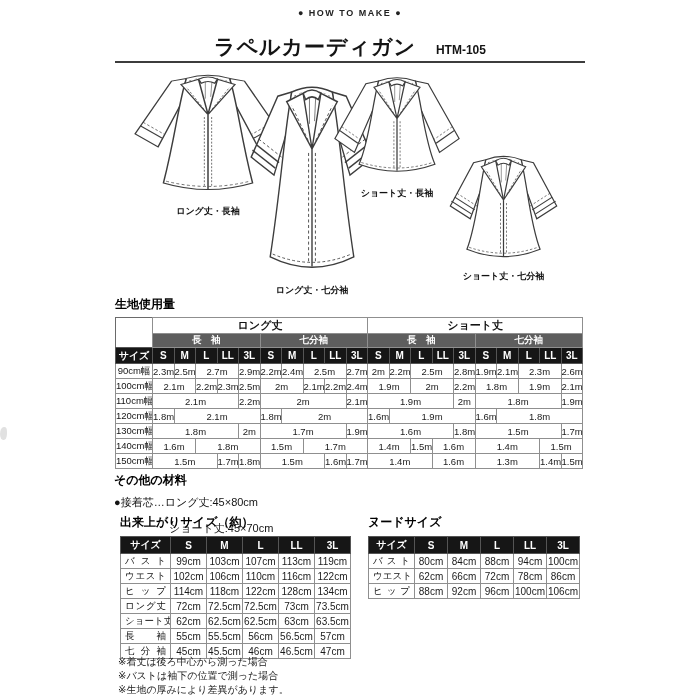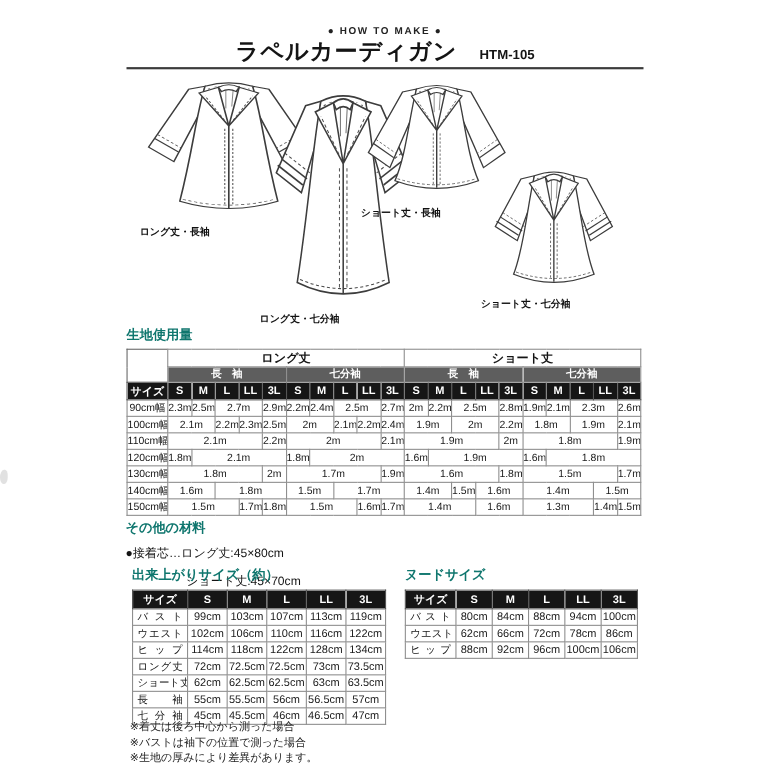--- a/index.html
+++ b/index.html
@@ -1,27 +1,27 @@
 <!DOCTYPE html>
 <html><head>
 <meta charset="utf-8">
 <style>
   html,body{margin:0;padding:0;background:#fff;}
   .page{position:relative;width:700px;height:700px;background:#ffffff;overflow:hidden;
         font-family:"Liberation Sans","DejaVu Sans",sans-serif;color:#141414;}
-  .eyebrow{position:absolute;top:23px;left:0;right:0;text-align:center;
+  .eyebrow{position:absolute;top:8px;left:0;right:0;text-align:center;
            font-size:9px;font-weight:bold;letter-spacing:1.5px;color:#222;}
   .title-row{position:absolute;top:33px;left:0;right:0;text-align:center;white-space:nowrap;}
   .main-title{font-size:21px;font-weight:bold;letter-spacing:1px;}
   .model-code{font-size:12px;font-weight:bold;margin-left:20px;}
   .rule{position:absolute;top:61px;left:115px;width:470px;height:0;border-bottom:2px solid #3c3c3c;}
   .illos{position:absolute;top:63px;left:115px;width:470px;height:233px;}
   .garment{position:absolute;}
-  .glabel{position:absolute;text-align:left;font-size:9px;font-weight:bold;color:#111;white-space:nowrap;}
-  .sec-title{font-weight:bold;font-size:12px;color:#0f766e;}
+  .glabel{position:absolute;text-align:center;font-size:9px;font-weight:bold;color:#111;white-space:nowrap;}
+  .sec-title{font-weight:bold;font-size:12px;color:#000000;}
   .fabric-sec{position:absolute;top:296px;left:115px;width:472px;}
   table{border-collapse:collapse;table-layout:fixed;}
   .fab{width:467px;margin-top:4px;text-align:center;border:1px solid #6a6a6a;}
   .fab th,.fab td{border:1px solid #8f8f8f;padding:0;overflow:hidden;white-space:nowrap;box-sizing:border-box;}
   .fab .corner{border:none;background:#fff;}
   .fab .lg{font-weight:bold;font-size:11px;height:16px;background:#fff;}
   .fab .sg{background:#5e5e5e;color:#fff;font-weight:bold;font-size:9.5px;height:13px;}
   .fab .sz{background:#161616;color:#fff;font-weight:bold;font-size:10px;height:16px;border-color:#555;}
   .fab .rl{font-size:9.5px;height:15px;}
   .fab .dc{font-size:9.5px;height:15px;color:#1a1a1a;}

